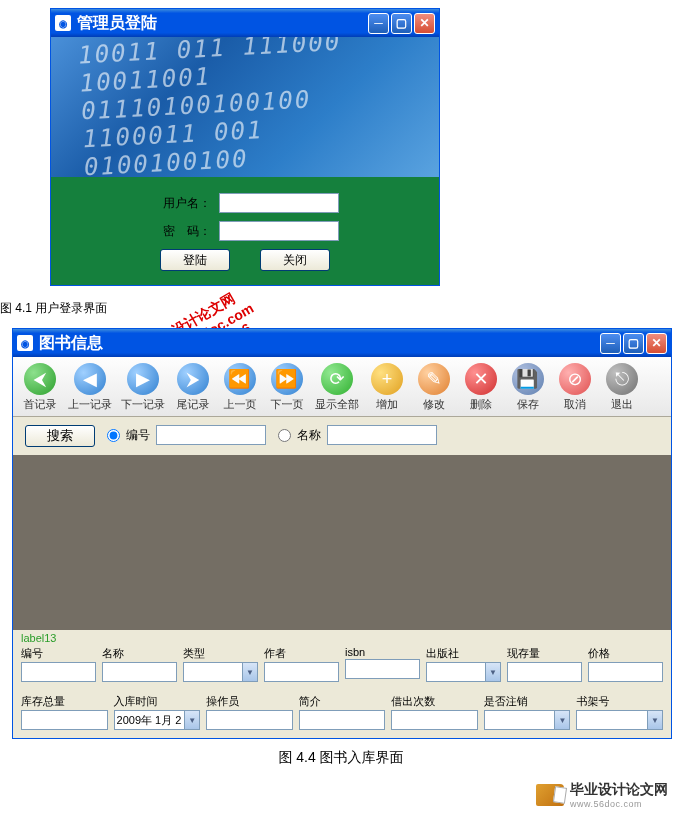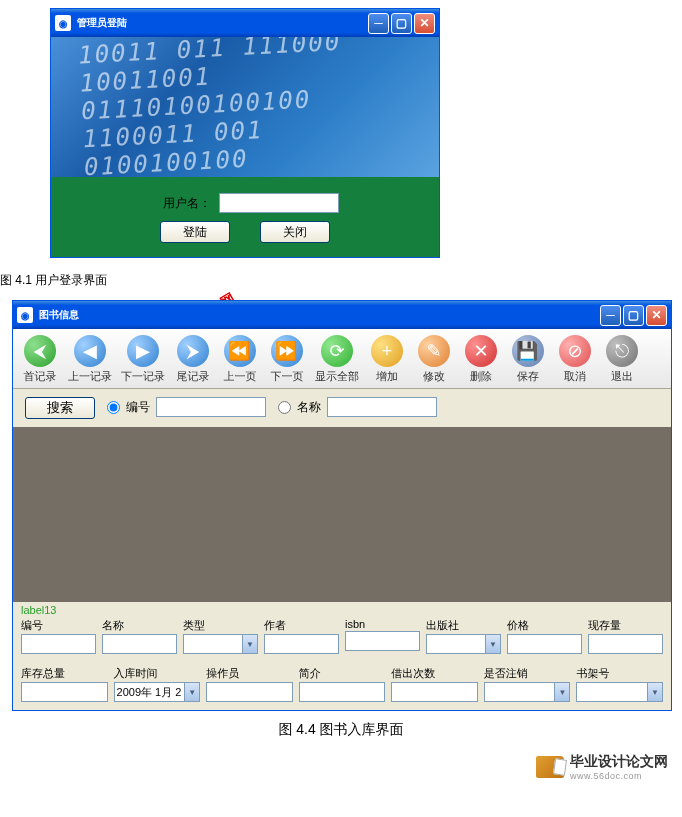--- a/index.html
+++ b/index.html
@@ -2,21 +2,21 @@
 <html><head>
   <meta charset="utf-8">
   <style>
     * { box-sizing: border-box; margin: 0; padding: 0; }
     body { font-family: "Microsoft YaHei", SimSun, sans-serif; font-size: 12px; background: #fff; width: 682px; }
     
     
     .window1 { margin: 8px 0 0 50px; width: 390px; border: 1px solid #0054e3; background: #ece9d8; }
     .titlebar { background: linear-gradient(to bottom, #3c8cde, #0054e3 15%, #0054e3 85%, #003db5); height: 28px; display: flex; align-items: center; padding: 0 4px; color: #fff; font-weight: bold; }
     .titlebar-icon { width: 16px; height: 16px; background: #fff; border-radius: 2px; margin-right: 6px; display: flex; align-items: center; justify-content: center; color: #0054e3; font-size: 10px; }
-    .titlebar-text { flex: 1; font-size: 10px; }
+    .titlebar-text { flex: 1; font-size: 16px; }
     .window-controls { display: flex; gap: 2px; }
     .win-btn { width: 21px; height: 21px; border-radius: 3px; display: flex; align-items: center; justify-content: center; color: #fff; font-size: 12px; font-weight: bold; cursor: pointer; }
     .win-min, .win-max { background: linear-gradient(to bottom, #4d8df0, #1e5fb8); border: 1px solid #fff; }
     .win-close { background: linear-gradient(to bottom, #f08d7e, #d64e33); border: 1px solid #fff; }
     .banner { height: 140px; background: linear-gradient(135deg, #4a90d9, #1a5ca8, #2d7ec9, #5aa3e0); position: relative; overflow: hidden; }
     .banner::before { content: "10011 011 111000 10011001 01110100100100 1100011 001 0100100100"; position: absolute; color: rgba(255,255,255,0.6); font-family: monospace; font-size: 24px; letter-spacing: 2px; line-height: 28px; white-space: pre-wrap; top: -5px; left: 30px; transform: rotate(-3deg); font-style: italic; }
     .login-form { padding: 16px 0 14px; background: #15803d; }
     .form-row { display: flex; align-items: center; justify-content: center; margin-bottom: 8px; }
     .form-label { width: 60px; text-align: right; margin-right: 8px; font-size: 12px; }
     .form-input { width: 120px; height: 20px; border: 1px solid #7f9db9; padding: 0 3px; background: #fff; }
@@ -85,20 +85,24 @@
       <div class="win-btn win-max">▢</div>
       <div class="win-btn win-close">✕</div>
     </div>
   </div>
   <div class="banner"></div>
   <div class="login-form">
     <div class="form-row">
       <span class="form-label">用户名：</span>
       <input class="form-input" style="">
     </div>
+    <div class="form-row">
+      <span class="form-label">密　码：</span>
+      <input class="form-input" type="password" style="">
+    </div>
     <div class="btn-row">
       <button class="btn">登陆</button>
       <button class="btn">关闭</button>
     </div>
   </div>
 </div>
 
 <div class="caption">图 4.1 用户登录界面</div>
 
 <div class="watermark" style="top:300px; left:150px;">
@@ -221,25 +225,25 @@
             <input class="field-input" style="">
           </div>
           <div class="field-cell">
             <span class="field-label">出版社</span>
             <div class="combo">
               <input class="field-input" value="" style="">
               <div class="combo-btn">▼</div>
             </div>
           </div>
           <div class="field-cell">
+            <span class="field-label">现存量</span>
+            <input class="field-input" style="">
+          </div>
+          <div class="field-cell">
             <span class="field-label">价格</span>
-            <input class="field-input" style="">
-          </div>
-          <div class="field-cell">
-            <span class="field-label">现存量</span>
             <input class="field-input" style="">
           </div>
         </div>
     <div class="field-grid" style="margin-top:12px;" id="fields-row2">
           <div class="field-cell">
             <span class="field-label">库存总量</span>
             <input class="field-input" style="">
           </div>
           <div class="field-cell">
             <span class="field-label">入库时间</span>

